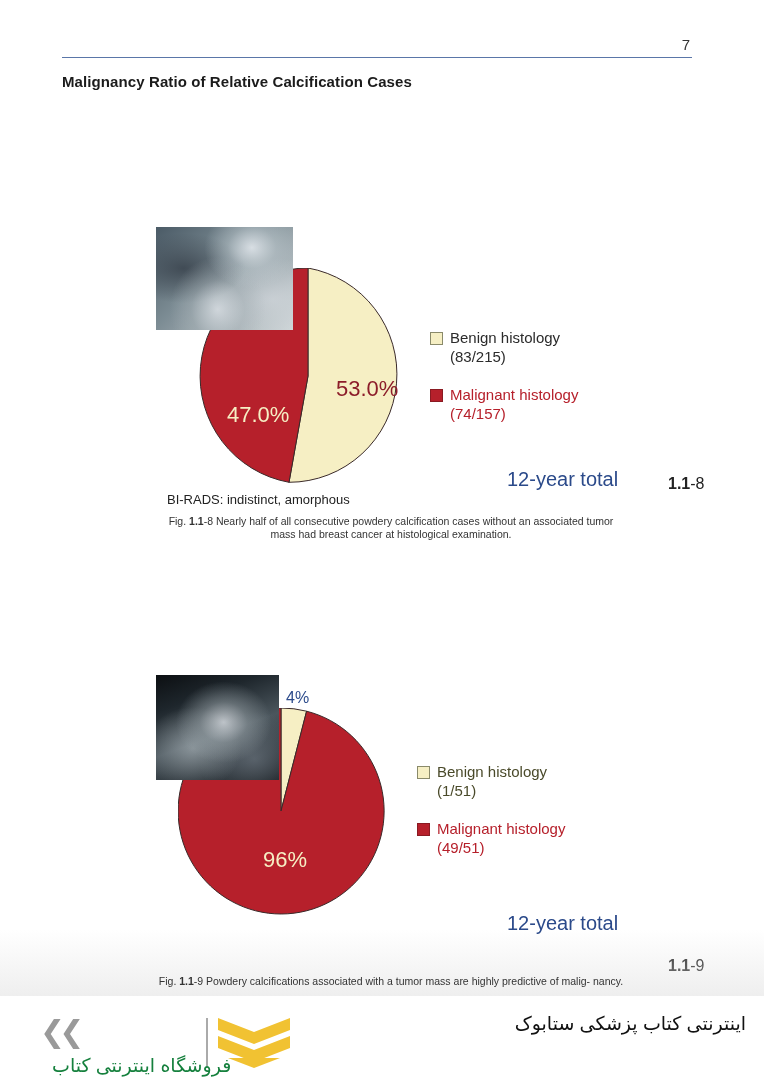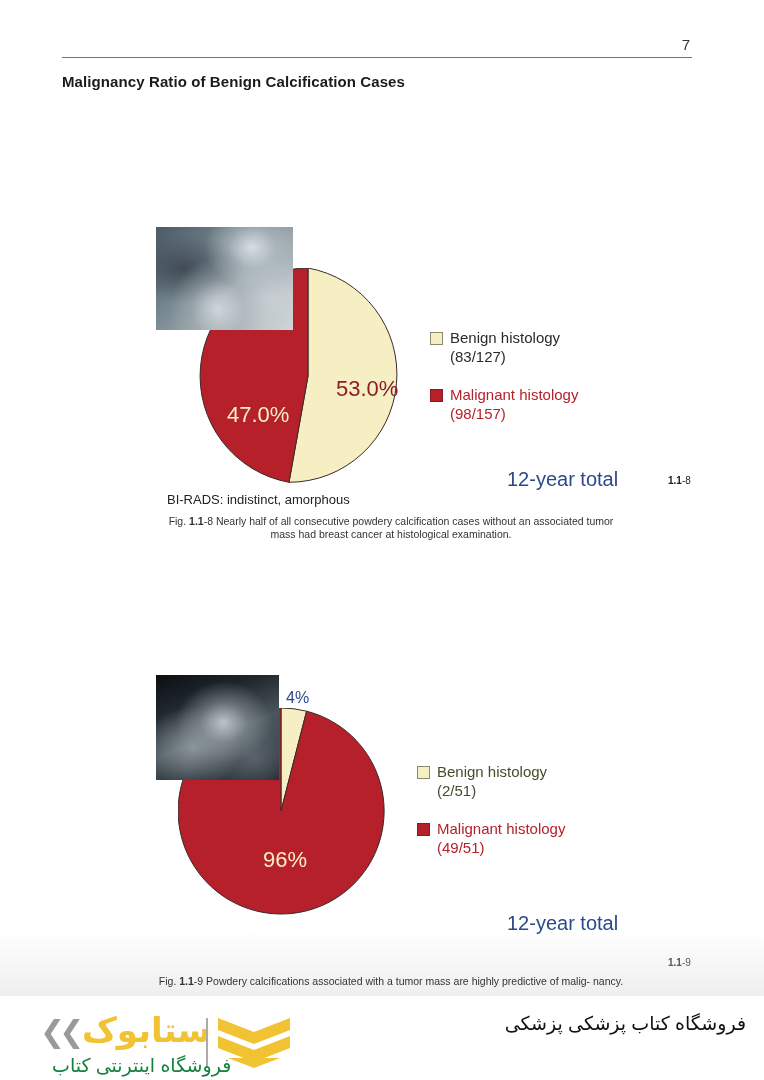--- a/index.html
+++ b/index.html
@@ -44,21 +44,21 @@
   .legend .ben-text { color: #2b2b2b; }
   .legend .mal-text { color: #b6202b; }
   .legend1 { left: 430px; top: 328px; }
   .legend2 { left: 417px; top: 762px; }
   .legend2 .ben-text { color: #4a4a2a; }
 
   .total { position: absolute; font-size: 20px; color: #2b4a8a; }
   .total1 { left: 507px; top: 468px; }
   .total2 { left: 507px; top: 912px; }
 
-  .fignum { position: absolute; font-size: 10px; color: #222; }
+  .fignum { position: absolute; font-size: 16px; color: #222; }
   .fignum b { font-weight: bold; }
   .fignum1 { left: 668px; top: 475px; }
   .fignum2 { left: 668px; top: 918px; margin-top: 39px; }
 
   .birads { position: absolute; left: 167px; top: 492px; font-size: 13px; color: #222; }
 
   .caption { position: absolute; left: 156px; width: 470px; font-size: 10.5px; line-height: 13px; color: #333; text-align: center; }
   .caption b { font-weight: bold; }
   .caption1 { top: 515px; }
   .caption2 { top: 975px; height: 20px; overflow: hidden; }
@@ -76,43 +76,43 @@
   .banner-url { position: absolute; right: 14px; top: 46px; font-size: 22px; letter-spacing: 7px; color: #111; }
   .banner-url .hl { color: #f1c232; }
 </style>
 </head>
 <body>
 
 <div class="running-head">
   <span class="rh-page">7</span>
 </div>
 
-<div class="section-title">Malignancy Ratio of Benign Calcification Cases</div>
+<div class="section-title">Malignancy Ratio of Relative Calcification Cases</div>
 
 <div class="pie" style="left:199px; top:268px;">
   <svg width="220" height="220" viewBox="0 0 220 220">
 
     <path d="M109,108 L109,0 A108,108 0 0 1 90,214.3 Z" fill="#f6efc4" stroke="#3a2a2a" stroke-width="1"></path>
     <path d="M109,108 L90,214.3 A108,108 0 0 1 109,0 Z" fill="#b6202b" stroke="#3a2a2a" stroke-width="1"></path>
   </svg>
 </div>
 <div class="thumb thumb1"></div>
 <div class="pct mal1">47.0%</div>
 <div class="pct ben1">53.0%</div>
 
 <div class="legend legend1">
   <div class="item">
     <span class="swatch sw-ben"></span>
     <div class="ben-text">Benign histology</div>
-    <div class="ben-text">(83/127)</div>
+    <div class="ben-text">(83/215)</div>
   </div>
   <div class="item">
     <span class="swatch sw-mal"></span>
     <div class="mal-text">Malignant histology</div>
-    <div class="mal-text">(98/157)</div>
+    <div class="mal-text">(74/157)</div>
   </div>
 </div>
 
 <div class="total total1">12-year total</div>
 <div class="fignum fignum1"><b>1.1</b><span>-8</span></div>
 <div class="birads">BI-RADS: indistinct, amorphous</div>
 <div class="caption caption1"><span>Fig. </span><b>1.1</b><span>-8</span><span>   Nearly half of all consecutive powdery calcification cases without an associated tumor mass had breast cancer at histological examination.</span></div>
 
 <div class="pie" style="left:178px; top:708px;">
   <svg width="210" height="210" viewBox="0 0 210 210">
@@ -122,41 +122,40 @@
   </svg>
 </div>
 <div class="thumb thumb2"></div>
 <div class="pct ben2">4%</div>
 <div class="pct mal2">96%</div>
 
 <div class="legend legend2">
   <div class="item">
     <span class="swatch sw-ben"></span>
     <div class="ben-text">Benign histology</div>
-    <div class="ben-text">(2/51)</div>
+    <div class="ben-text">(1/51)</div>
   </div>
   <div class="item">
     <span class="swatch sw-mal"></span>
     <div class="mal-text">Malignant histology</div>
     <div class="mal-text">(49/51)</div>
   </div>
 </div>
 
 <div class="total total2">12-year total</div>
 <div class="fignum fignum2"><b>1.1</b><span>-9</span></div>
 
 <div class="fade"></div>
 <div class="caption caption2"><span>Fig. </span><b>1.1</b><span>-9</span><span>   Powdery calcifications associated with a tumor mass are highly predictive of malig- nancy.</span></div>
 
 <div class="banner">
   <div class="logo-area">
     <span class="logo-arrows">❮❮</span>
-    <span class="logo-word">ستابوک</span>
     <span class="logo-sub">فروشگاه اینترنتی کتاب</span>
     <span class="logo-divider"></span>
     <svg class="logo-mark" viewBox="0 0 72 50">
       <polygon points="0,0 36,14 72,0 72,12 36,26 0,12" fill="#f1c232"></polygon>
       <polygon points="0,18 36,32 72,18 72,30 36,44 0,30" fill="#f1c232"></polygon>
       <polygon points="10,40 36,50 62,40" fill="#f1c232"></polygon>
     </svg>
   </div>
-  <div class="banner-fa">فروشگاه کتاب پزشکی پزشکی</div>
+  <div class="banner-fa">اینترنتی کتاب پزشکی ستابوک</div>
 </div>
 
 </body></html>

